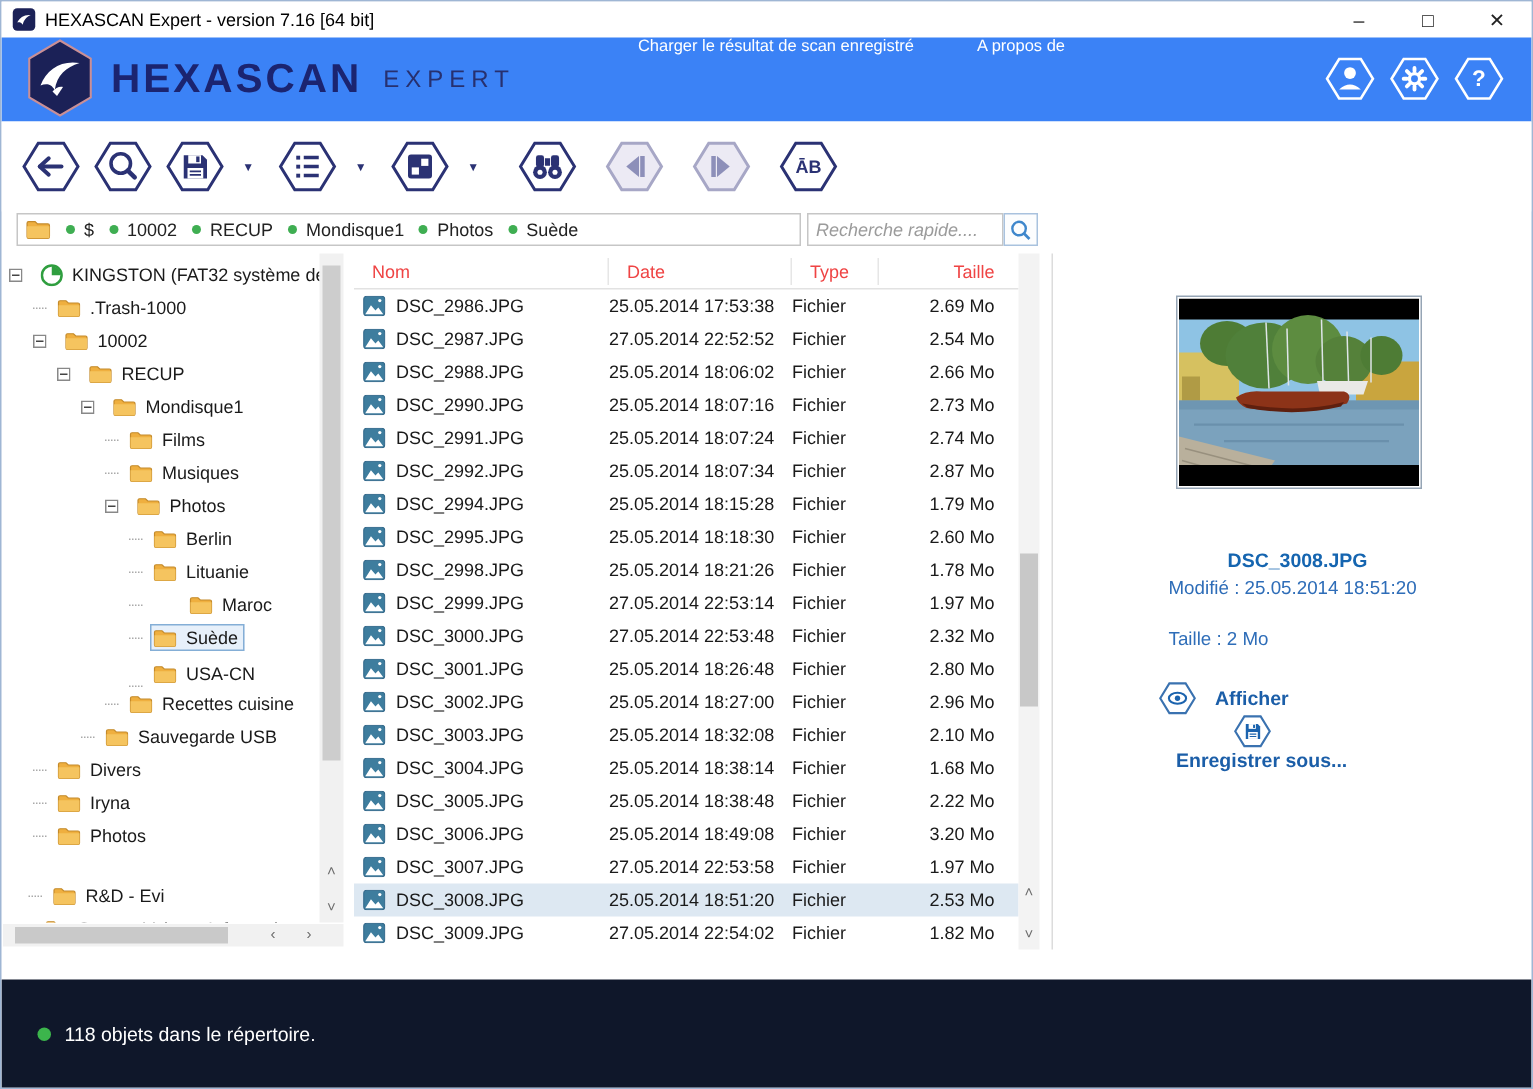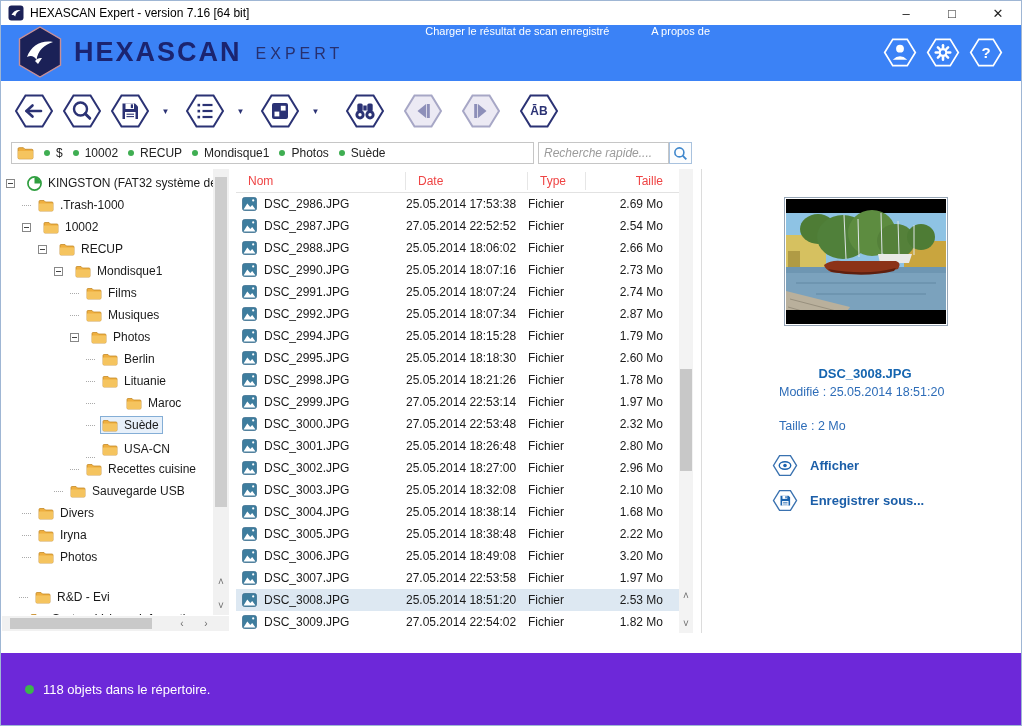--- a/index.html
+++ b/index.html
@@ -72,23 +72,23 @@
   .vscroll-list .thumb { position:absolute; left:1px; top:200px; width:12px; height:102px; background:#c8c8c8; }
   
   .rightpanel { position:absolute; left:700px; top:168px; width:321px; height:464px; border-left:1px solid #dcdcdc; }
   .preview-frame { position:absolute; left:82px; top:28px; width:164px; height:129px; background:#fff; border:1px solid #96a5b5; padding:1px; }
   .pv-name { position:absolute; left:75px; top:197px; width:176px; text-align:center; font-size:13px; font-weight:bold; color:#1565b0; }
   .pv-mod { position:absolute; left:77px; top:216px; font-size:12.5px; color:#2e6db8; }
   .pv-size { position:absolute; left:77px; top:250px; font-size:12.5px; color:#2e6db8; }
   .action { position:absolute; left:70px; display:flex; align-items:center; cursor:pointer; }
   .action .alabel { font-size:13px; font-weight:bold; color:#1b5ea8; margin-left:12px; }
   .act-show { top:285px; }
-  .act-save { top:320px; }
+  .act-save { top:307px;flex-direction:column; }
   
-  .statusbar { position:absolute; left:0; top:652px; width:100%; height:74px; background:#6d28d9; }
+  .statusbar { position:absolute; left:0; top:652px; width:100%; height:74px; background:#0f172a; }
   .status-dot { position:absolute; left:24px; top:32px; width:9px; height:9px; border-radius:50%; background:#3cb54c; }
   .status-text { position:absolute; left:42px; top:29px; font-size:13px; color:#fff; }
 </style>
 </head>
 <body>
 
 <div class="window">
 
   <div class="titlebar">
     <svg class="app-ico" viewBox="0 0 16 16">

